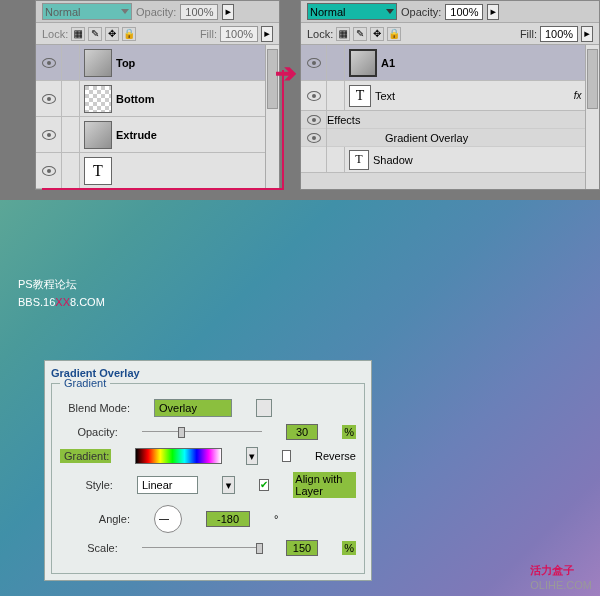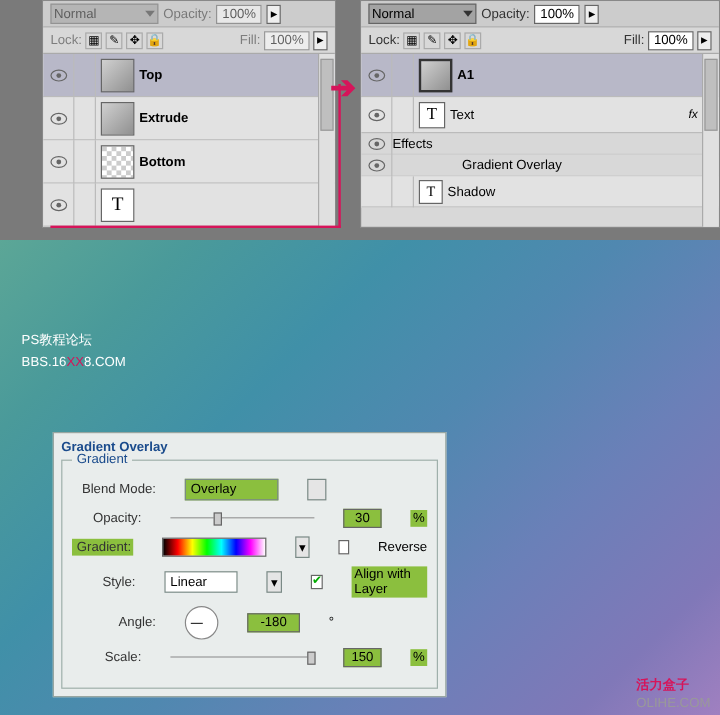--- a/index.html
+++ b/index.html
@@ -4,21 +4,21 @@
 <style>
 *{box-sizing:border-box;margin:0;padding:0;font-family:Tahoma,Arial,sans-serif;font-size:11px}
 body{width:600px;height:596px;background:#7a7a7a;position:relative;overflow:hidden}
 .workspace{position:absolute;inset:0;background:linear-gradient(135deg,#7fba8c 0%,#5ea896 15%,#4a9a9a 30%,#4090a8 45%,#5088b0 60%,#6a80b8 75%,#8078b8 90%,#a080c0 100%)}
 .ws-top{position:absolute;top:0;left:0;right:0;height:200px;background:#7a7a7a}
 
 .panel{position:absolute;background:#d8d8d8;border:1px solid #888}
 .panel-left{left:35px;top:0;width:245px;height:190px}
 .panel-right{left:300px;top:0;width:300px;height:190px}
 .opt-row{display:flex;align-items:center;gap:4px;padding:2px 6px;background:#ccc;border-bottom:1px solid #aaa;height:22px}
-.sel{height:17px;border:1px solid #666;background:#a3a3a3;padding:0 2px;min-width:90px;display:inline-flex;align-items:center;justify-content:space-between}
+.sel{height:17px;border:1px solid #666;background:#14b8a6;padding:0 2px;min-width:90px;display:inline-flex;align-items:center;justify-content:space-between}
 .sel .tri{border-left:4px solid transparent;border-right:4px solid transparent;border-top:5px solid #333;width:0;height:0}
 .num-in{width:38px;height:16px;border:1px solid #666;background:#fff;text-align:center;display:inline-flex;align-items:center;justify-content:center}
 .arrbox{width:12px;height:16px;border:1px solid #666;background:#eee;display:inline-flex;align-items:center;justify-content:center}
 .lbl{color:#333}
 .lock-row{display:flex;align-items:center;gap:3px;padding:2px 6px;height:22px;background:#d8d8d8;border-bottom:1px solid #aaa}
 .ico{width:14px;height:14px;border:1px solid #aaa;display:inline-flex;align-items:center;justify-content:center;font-size:10px}
 
 .layers{background:#d8d8d8;overflow:hidden}
 .layer{display:flex;align-items:center;border-bottom:1px solid #bbb;height:36px;background:#e2e2e2}
 .layer.sel-row{background:#b8b8c8}
@@ -98,30 +98,30 @@
         </div>
       <div class="link"></div>
       <div class="thumb"></div>
       <span class="lname">Top</span>
     </div>
     <div class="layer">
       <div class="vis">
           <div class="eye"></div>
         </div>
       <div class="link"></div>
+      <div class="thumb check"></div>
+      <span class="lname">Bottom</span>
+    </div>
+    <div class="layer">
+      <div class="vis">
+          <div class="eye"></div>
+        </div>
+      <div class="link"></div>
       <div class="thumb"></div>
       <span class="lname">Extrude</span>
-    </div>
-    <div class="layer">
-      <div class="vis">
-          <div class="eye"></div>
-        </div>
-      <div class="link"></div>
-      <div class="thumb check"></div>
-      <span class="lname">Bottom</span>
     </div>
     <div class="layer">
       <div class="vis">
           <div class="eye"></div>
         </div>
       <div class="link"></div>
       <div class="thumb t">T</div>
     </div>
   </div>
   <div class="scroll">

